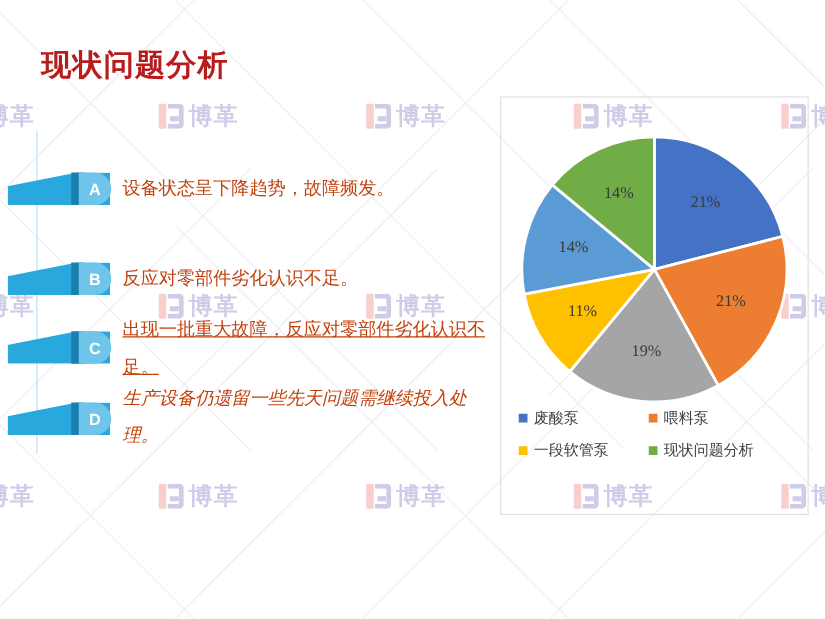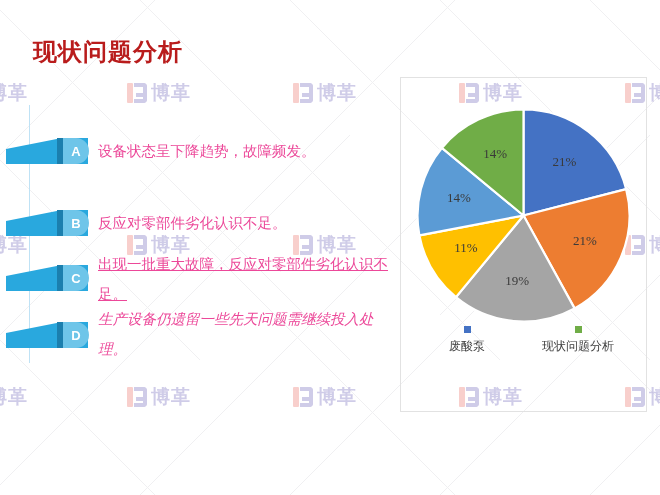--- a/index.html
+++ b/index.html
@@ -58,40 +58,40 @@
   }
   .badge{
     position:absolute;left:63px;top:0;width:26px;height:26px;
     background:#6ec5e9;border-radius:0 13px 13px 0;
     color:#ffffff;font-size:13px;font-weight:bold;
     display:flex;align-items:center;justify-content:center;
     font-family:"Liberation Sans",sans-serif;
   }
   .bullet-text{
     position:absolute;left:98px;top:-2px;width:296px;
-    font-size:14.5px;color:#ec4899;line-height:30px;
+    font-size:14.5px;color:#c2410c;line-height:30px;
     font-family:"DejaVu Sans",sans-serif;
   }
 
   
   #chart-card{
     position:absolute;left:400px;top:77px;width:245px;height:333px;
     border:1px solid #e2e2e2;background:transparent;z-index:20;
   }
   #pie-wrap{position:absolute;left:0;top:30px;width:245px;height:215px;}
   #pie-svg{display:block;margin:0 auto;}
   .slice-label{
     font-family:"Liberation Serif","DejaVu Serif",serif;
     font-size:13px;fill:#3a3a3a;text-anchor:middle;dominant-baseline:middle;
   }
   #legend{
     position:absolute;left:14px;top:248px;width:222px;
     display:grid;grid-template-columns:104px 118px;row-gap:9px;
   }
-  .legend-item{display:flex;align-items:center;gap:5px;flex-direction:column;}
+  .legend-item{display:flex;align-items:center;gap:5px;}
   .legend-swatch{width:7px;height:7px;flex:0 0 auto;}
   .legend-label{
     font-size:12px;color:#404040;white-space:nowrap;
     font-family:"DejaVu Sans",sans-serif;
   }
 </style>
 </head>
 <body>
 
 <div id="watermark-layer">
@@ -268,17 +268,25 @@
         <path d="M 107.5 107.5 L 25.83 39.93 A 106 106 0 0 1 107.50 1.50 Z" fill="#70ad47" stroke="#ffffff" stroke-width="2.2"></path>
         <text x="79.1" y="47.1" class="slice-label">14%</text>
       </svg>
   </div>
   <div id="legend">
       <div class="legend-item">
         <span class="legend-swatch" style="background: rgb(68, 114, 196);"></span>
         <span class="legend-label">废酸泵</span>
       </div>
       <div class="legend-item">
+        <span class="legend-swatch" style="background: rgb(237, 125, 49);"></span>
+        <span class="legend-label">喂料泵</span>
+      </div>
+      <div class="legend-item">
+        <span class="legend-swatch" style="background: rgb(255, 192, 0);"></span>
+        <span class="legend-label">一段软管泵</span>
+      </div>
+      <div class="legend-item">
         <span class="legend-swatch" style="background: rgb(112, 173, 71);"></span>
         <span class="legend-label">现状问题分析</span>
       </div>
     </div>
 </div>
 
 </body></html>

